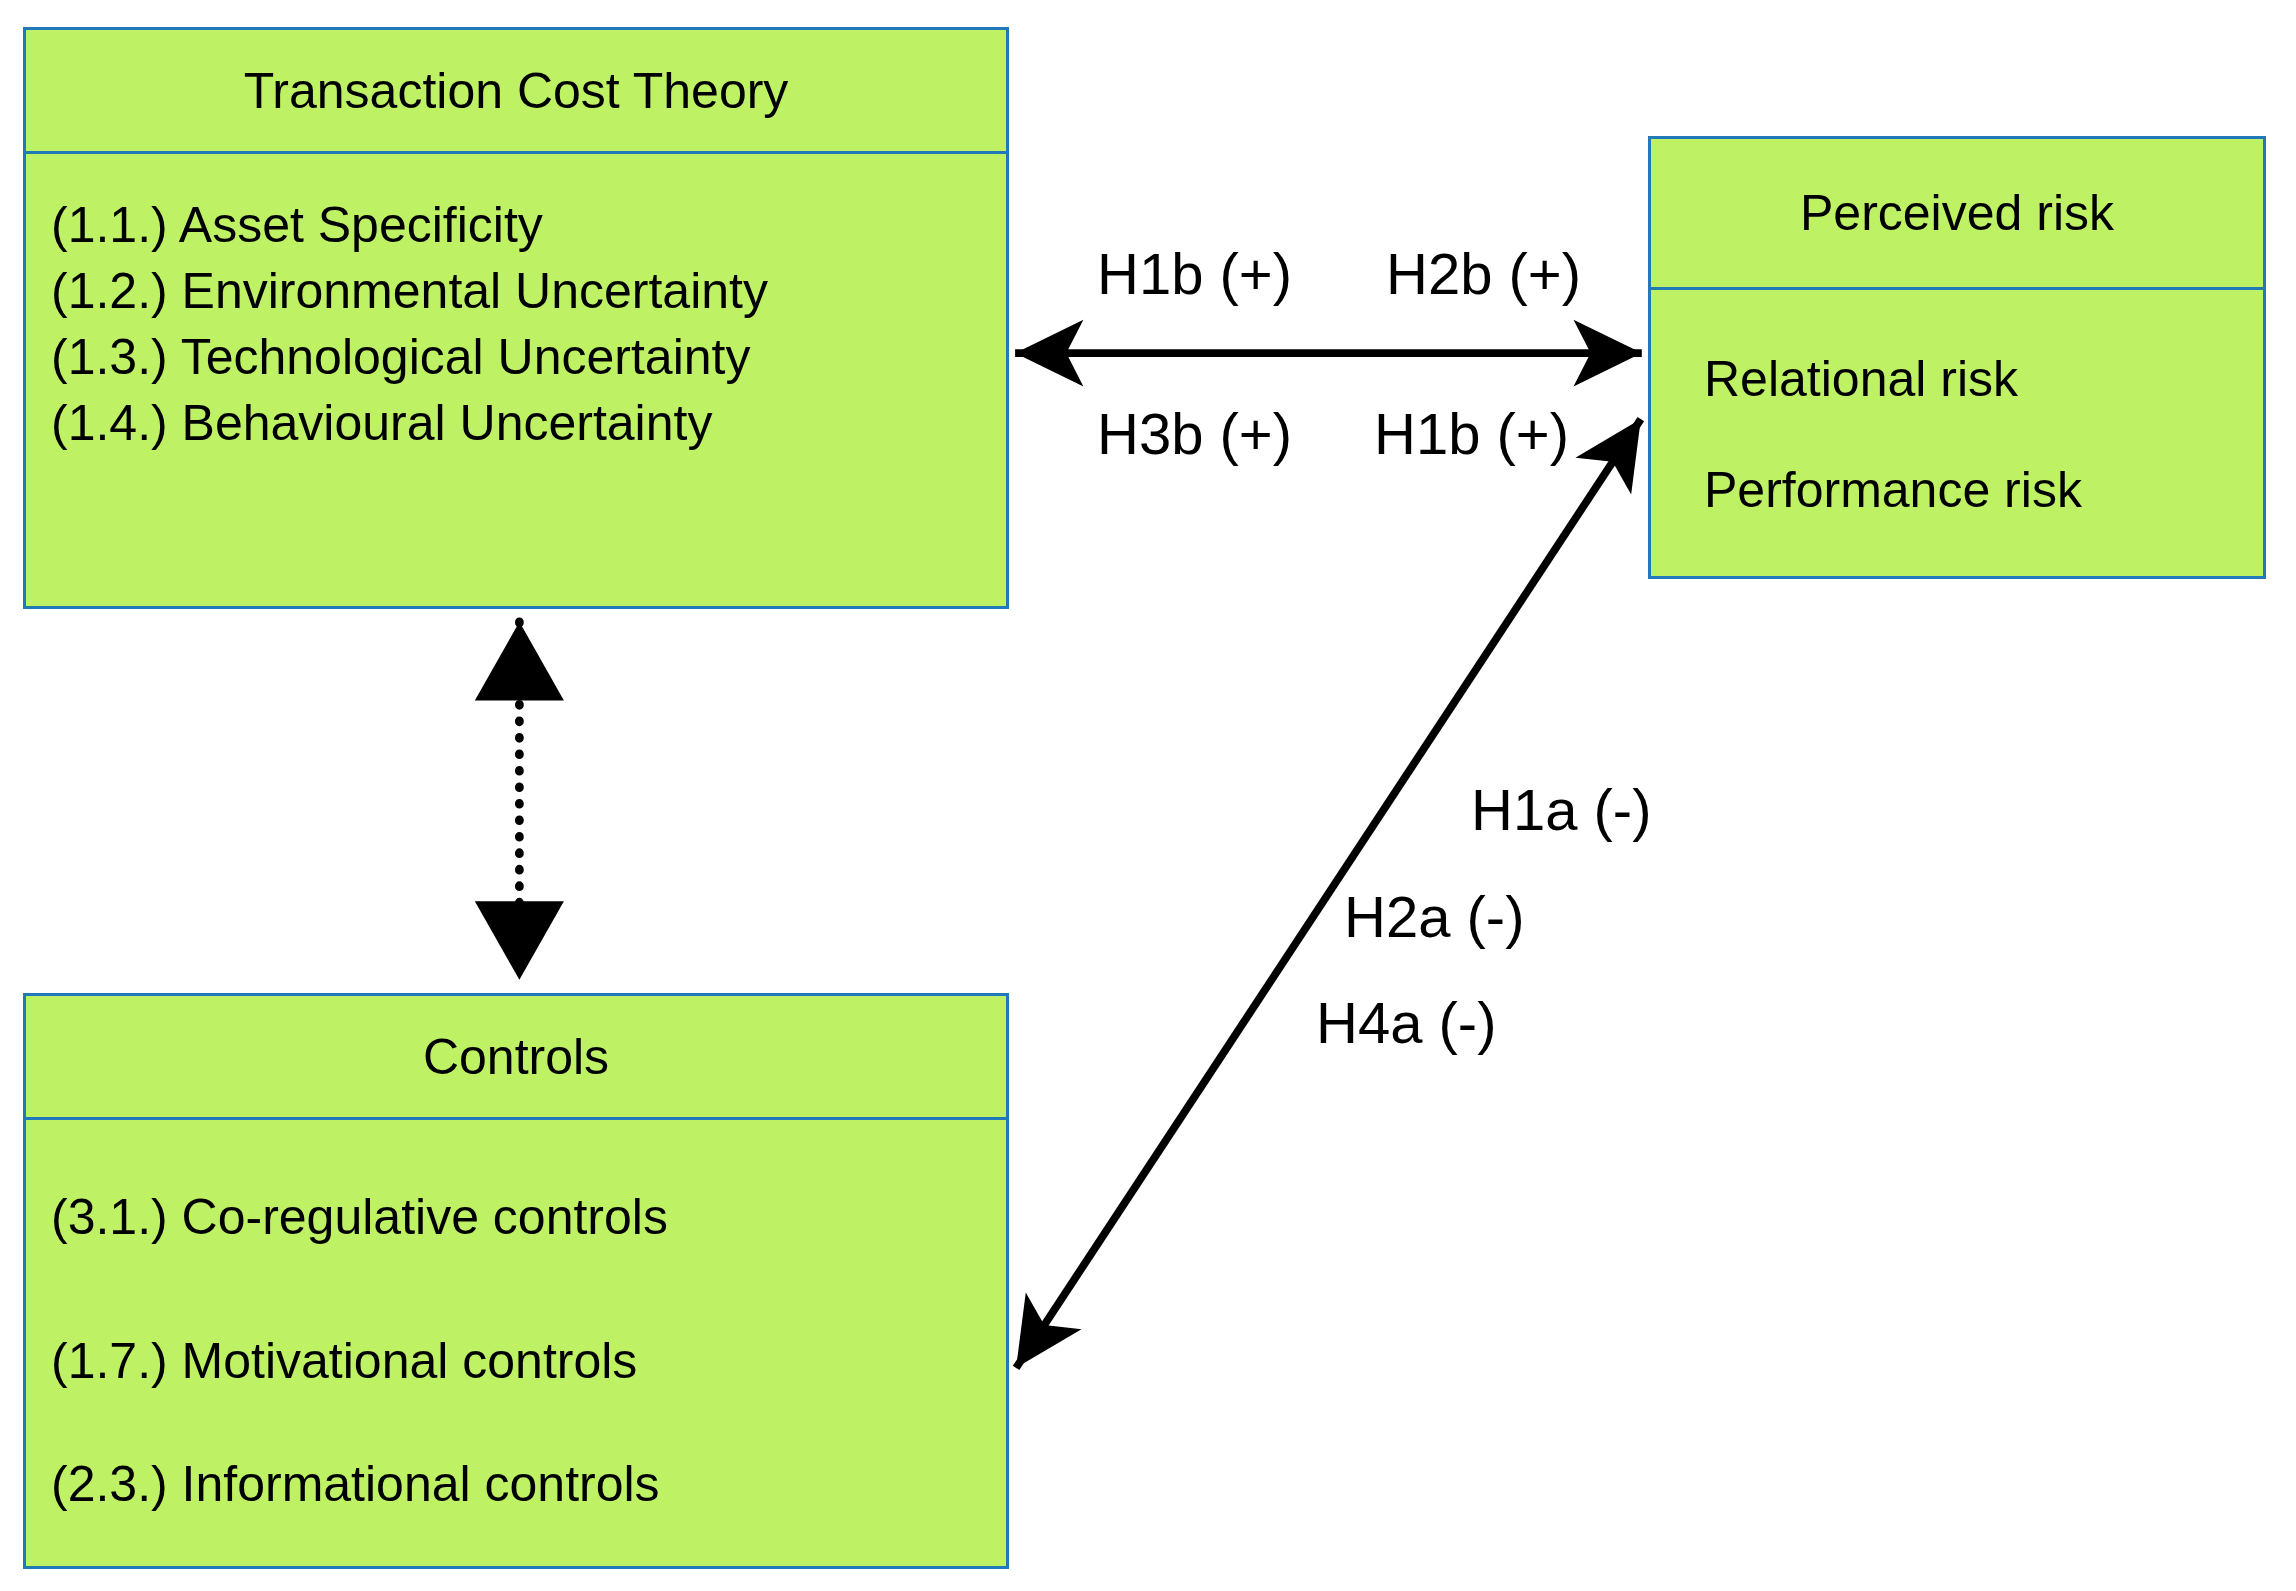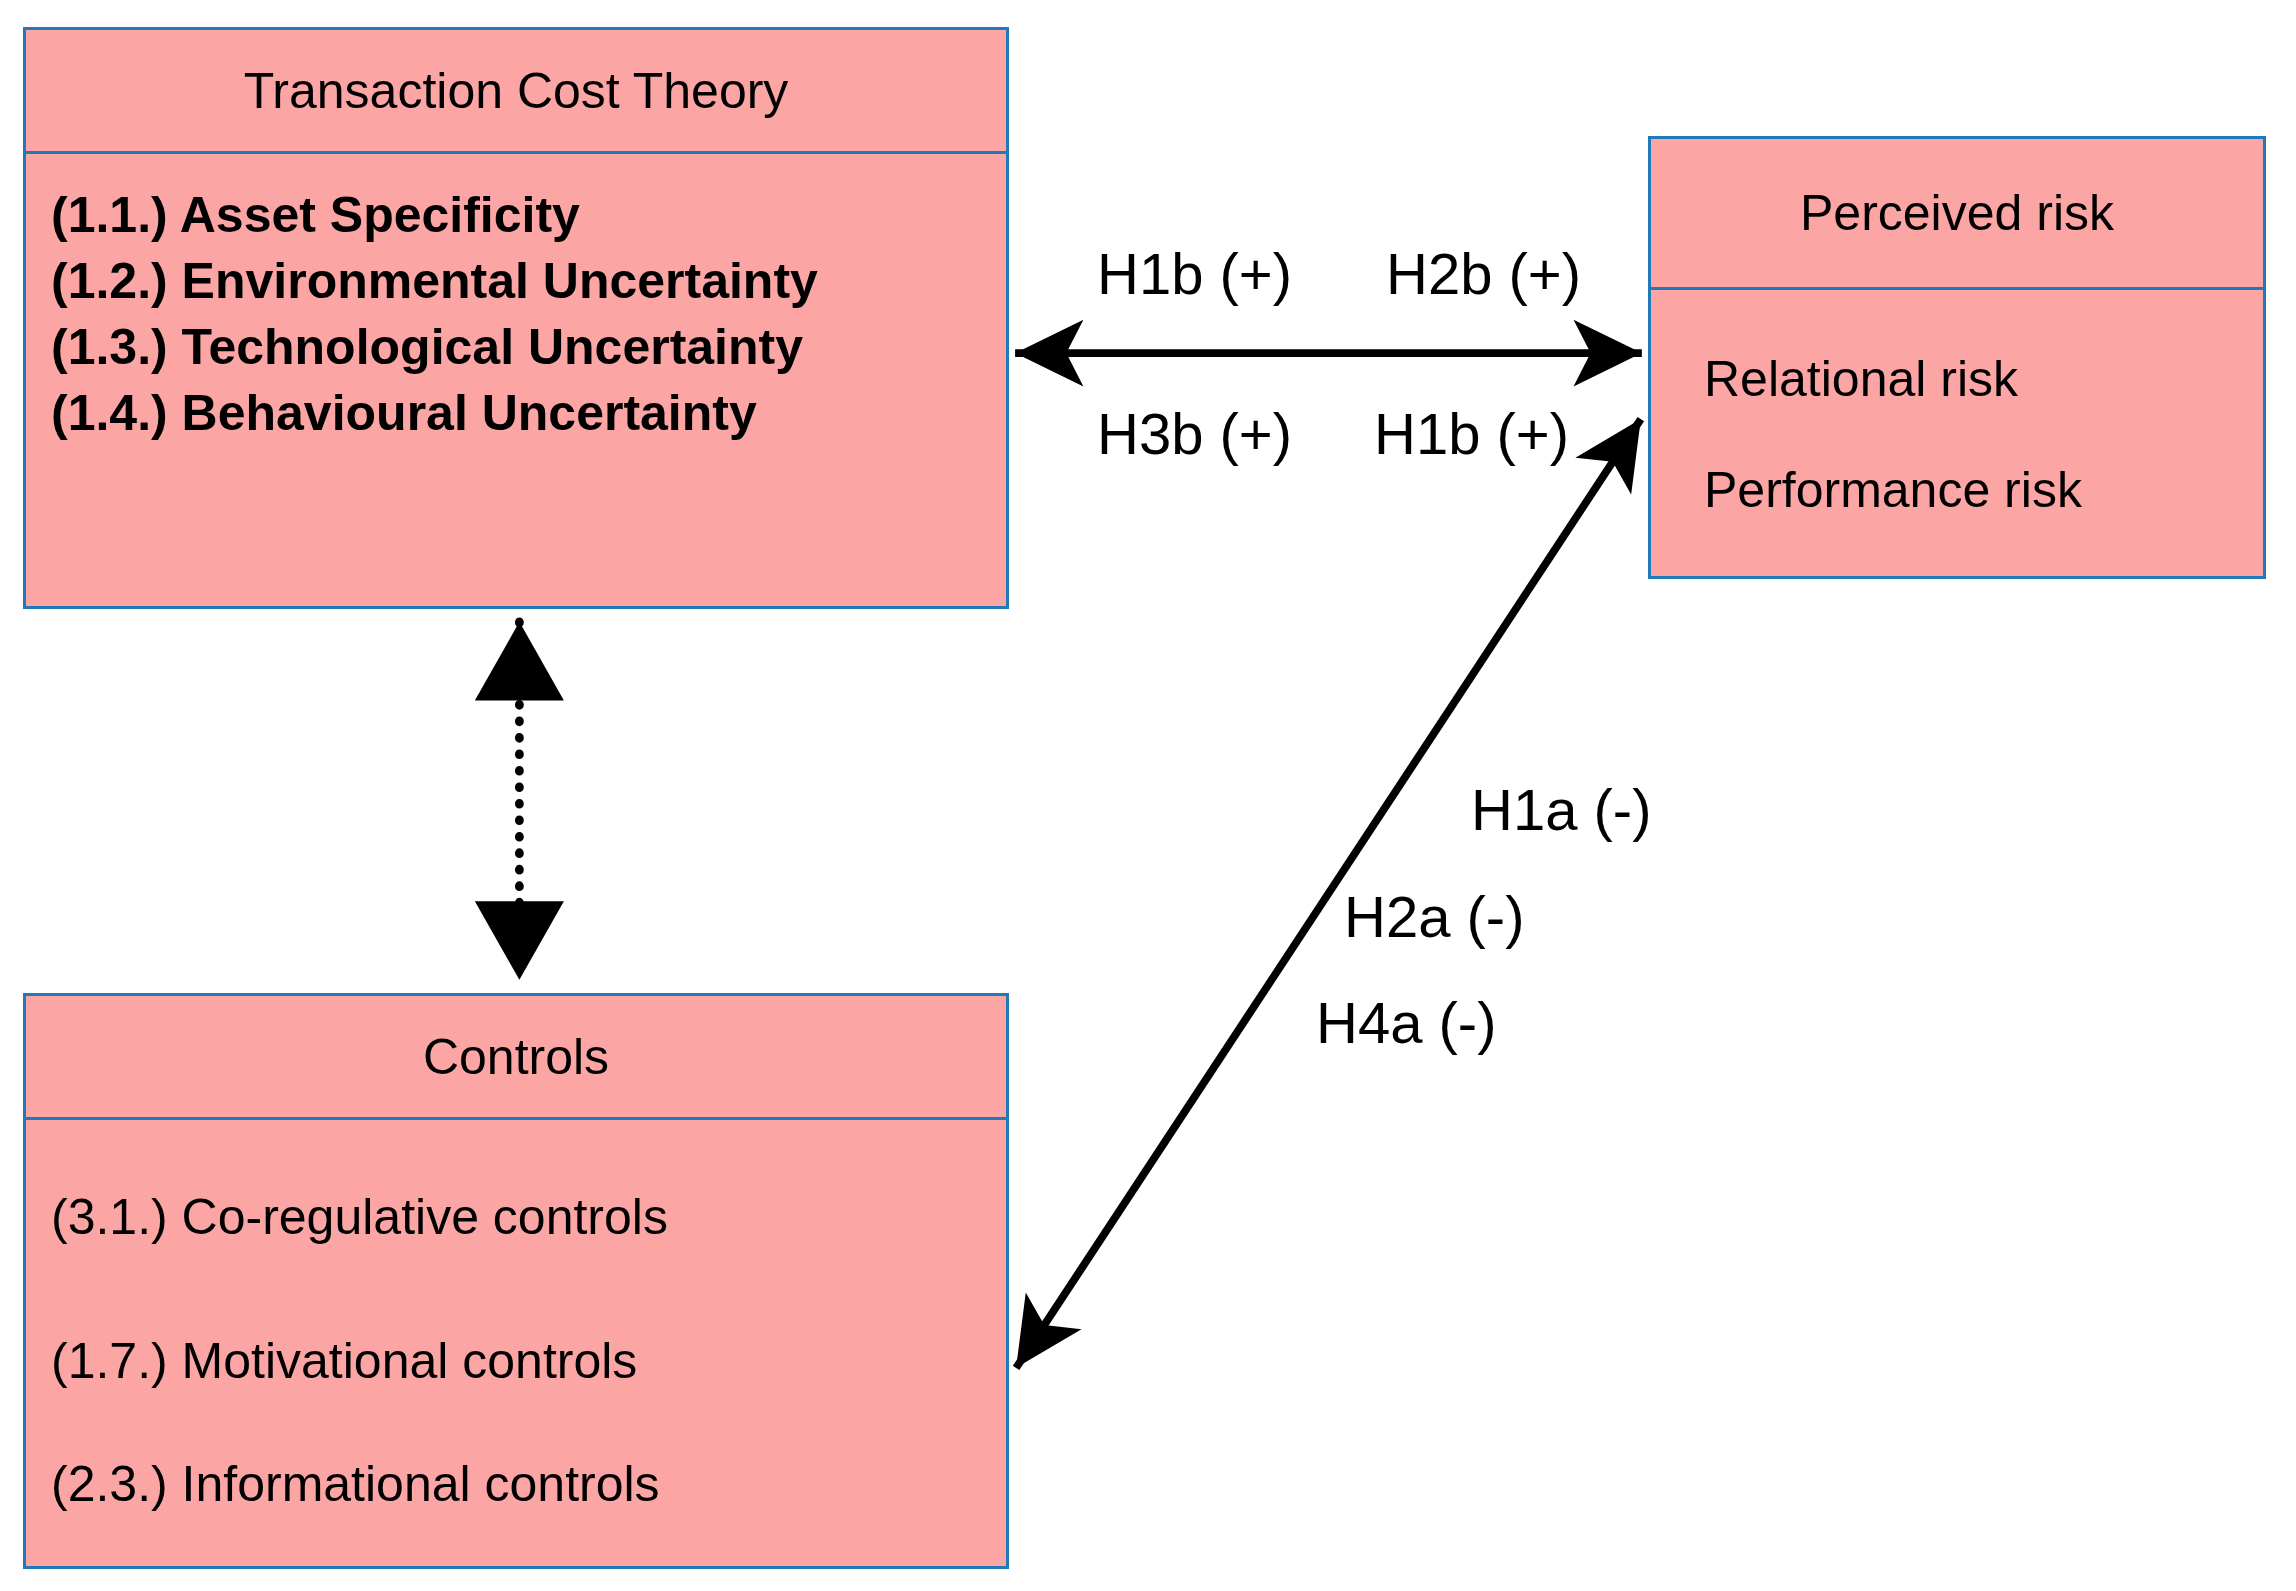--- a/index.html
+++ b/index.html
@@ -17,21 +17,21 @@
     height: 1591px;
     background: #ffffff;
     overflow: hidden;
   }
 
   
   .node-box {
     position: absolute;
     box-sizing: border-box;
     border: 3.9px solid #2079B8;
-    background: #fca5a5;
+    background: #bef264;
   }
   .node-header {
     position: absolute;
     left: 0;
     right: 0;
     box-sizing: border-box;
     border-bottom: 3.9px solid #2079B8;
     display: flex;
     align-items: center;
     justify-content: center;
@@ -53,21 +53,21 @@
     position: absolute;
     font-size: 50px;
     font-stretch: condensed;
     line-height: 1;
     white-space: nowrap;
   }
 
   
   #box-tct      { left: 23px;   top: 27px;   width: 986px; height: 582px; }
   #box-tct .node-header { top: 0; height: 124px; }
-  #box-tct .node-body   { top: 124px; font-weight: bold; }
+  #box-tct .node-body   { top: 134px; }
 
   #box-risk     { left: 1648px; top: 136px;  width: 618px;  height: 443px; }
   #box-risk .node-header { top: 0; height: 151px; }
   #box-risk .node-body   { top: 159px; }
 
   #box-controls { left: 23px;   top: 993px; width: 986px; height: 576px; }
   #box-controls .node-header { top: 0; height: 124px; }
   #box-controls .node-body   { top: 146px; }
 
   

